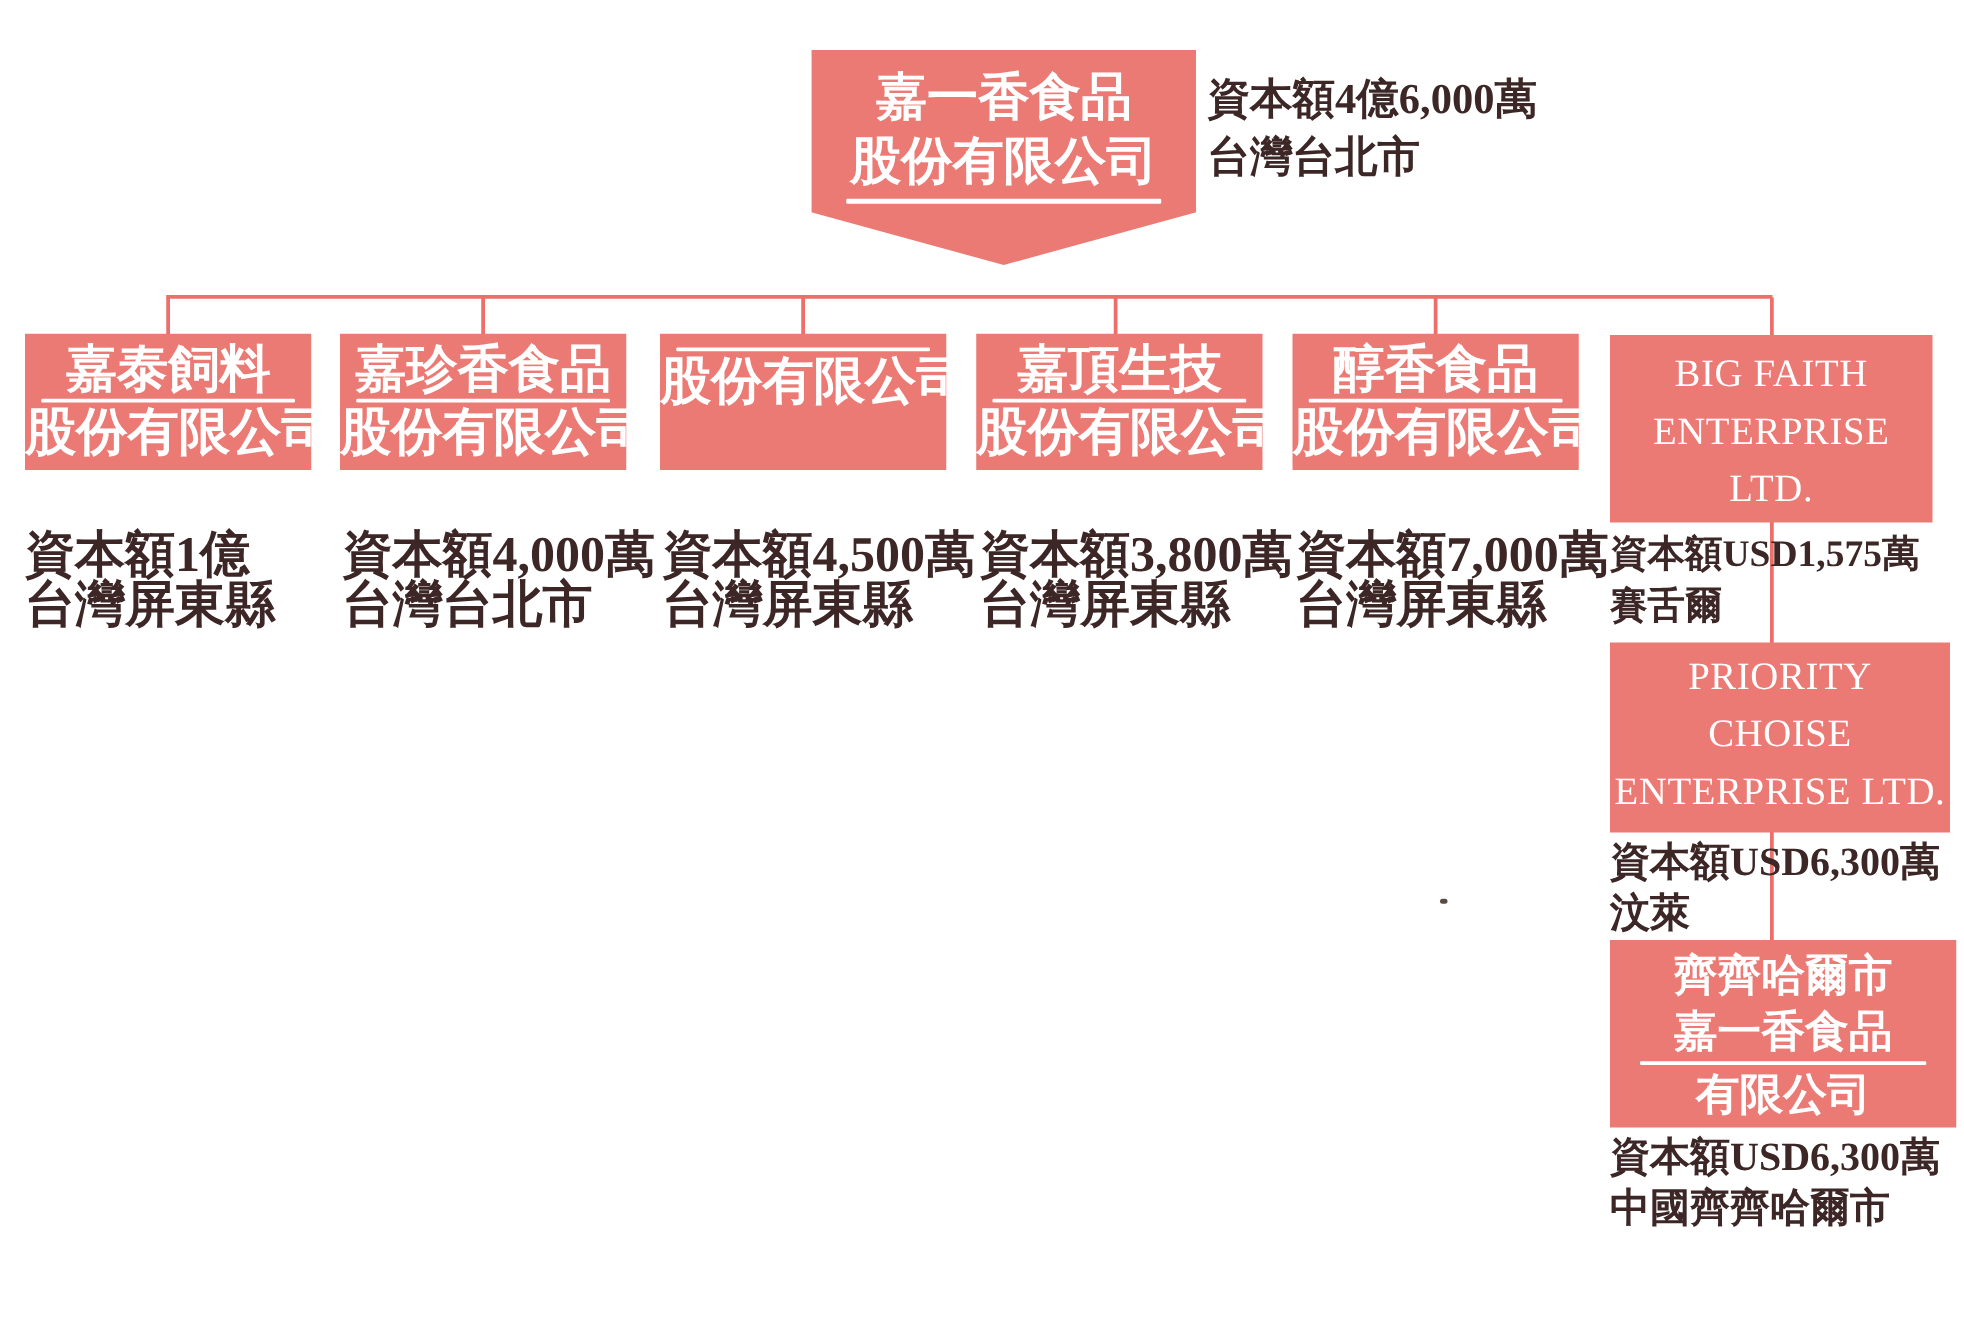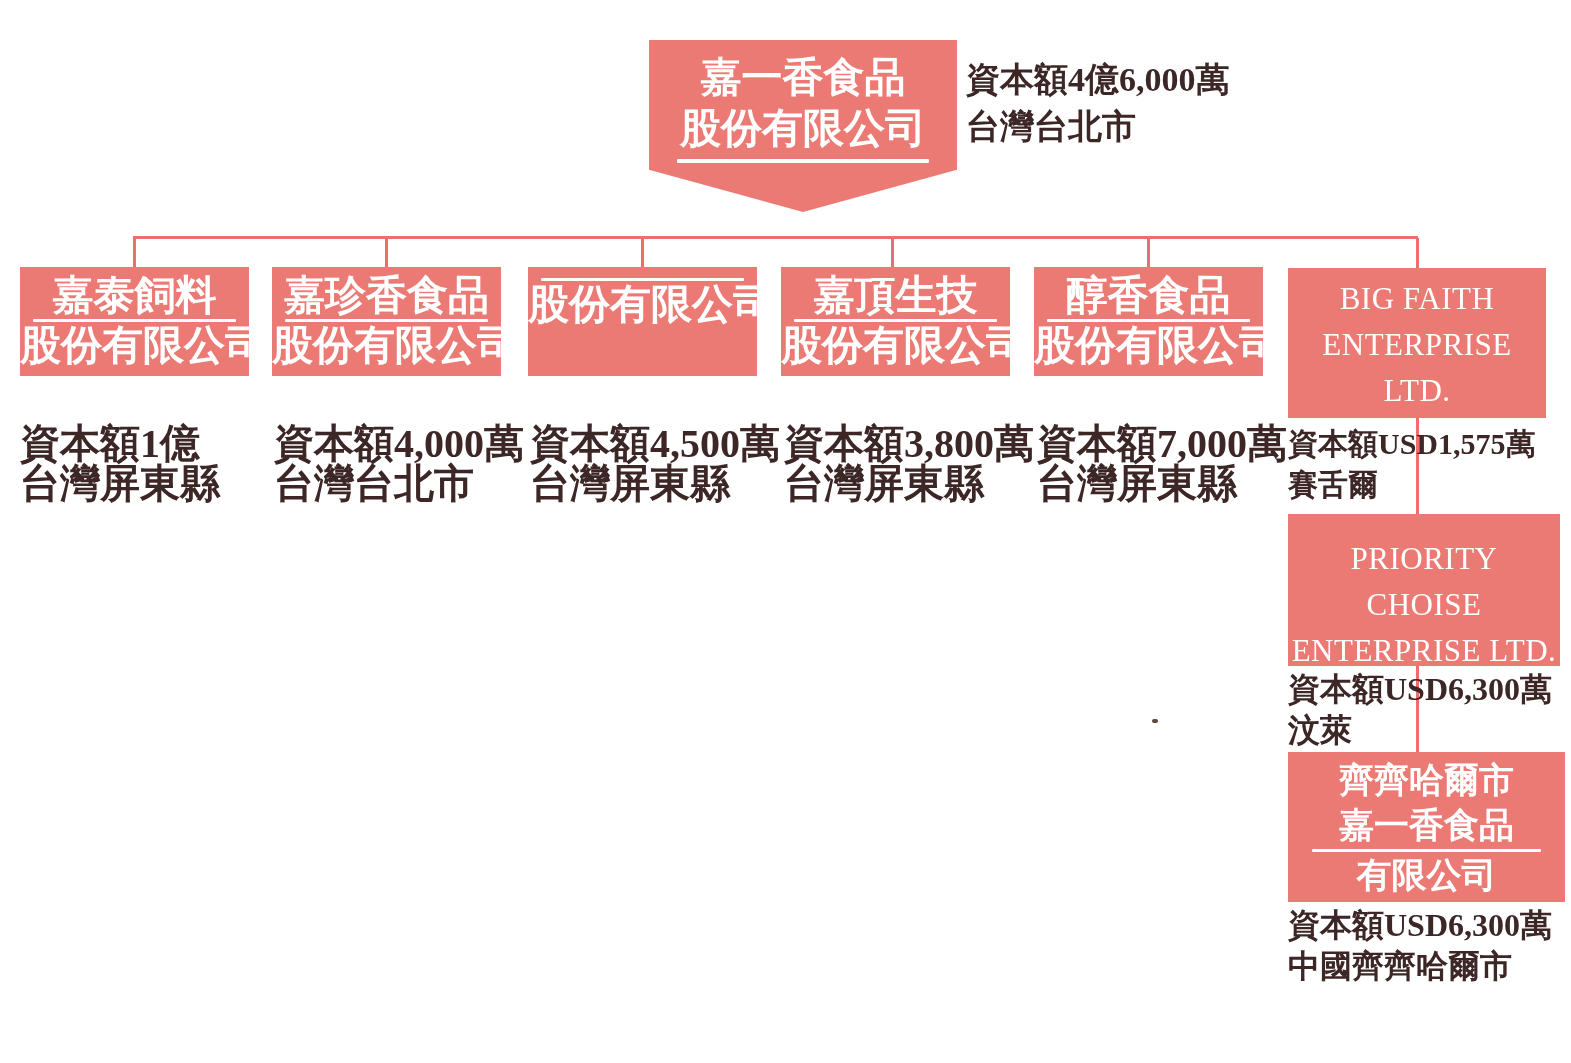--- a/index.html
+++ b/index.html
@@ -86,21 +86,21 @@
 
   
   .latin {
     font-size: 31px;
     line-height: 46px;
     letter-spacing: 0.5px;
   }
   .latin .t { font-weight: normal; }
 
   .bigfaith { left: 1288px; top: 268px; width: 258px; height: 150px; padding-top: 8px; }
-  .priority { left: 1288px; top: 514px; width: 272px; height: 152px; padding-top: 22px; }
+  .priority { left: 1288px; top: 514px; width: 272px; height: 152px; padding-top: 4px; }
 
   .qiqihar {
     left: 1288px; top: 752px;
     width: 277px; height: 150px;
     padding-top: 6px;
     font-size: 35px;
     line-height: 45px;
   }
   .qiqihar .rule {
     width: calc(100% - 48px);

